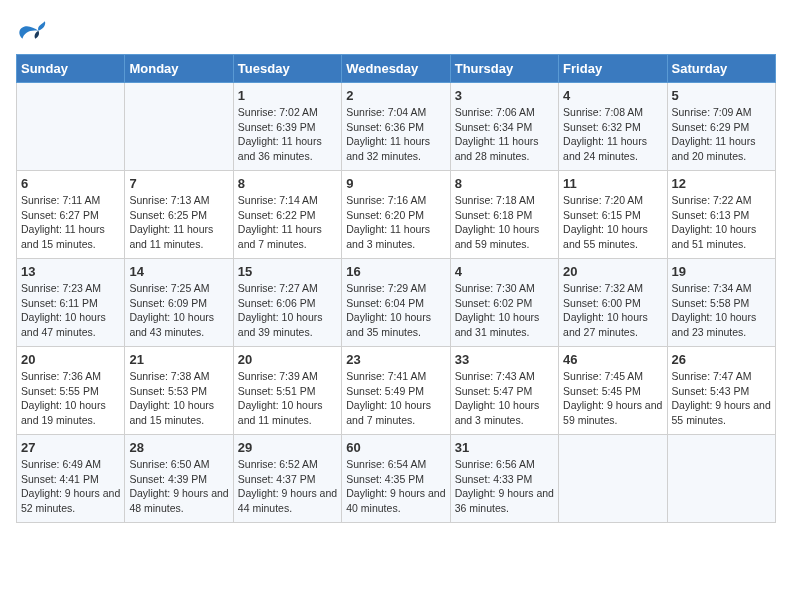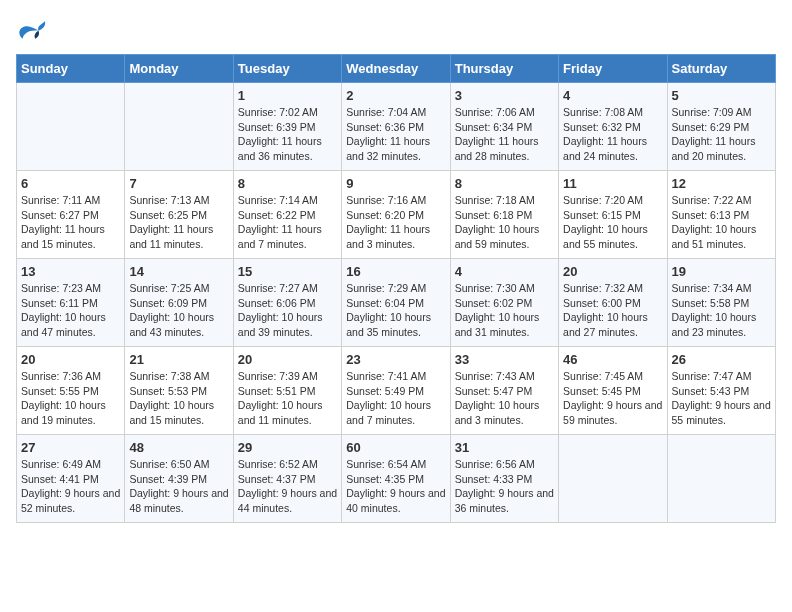--- a/index.html
+++ b/index.html
@@ -244,21 +244,21 @@
           <span class="day-number">26</span>
           <div class="cell-text">Sunrise: 7:47 AM<br>Sunset: 5:43 PM<br>Daylight: 9 hours and 55 minutes.</div>
         </td>
       </tr>
       <tr>
         <td>
           <span class="day-number">27</span>
           <div class="cell-text">Sunrise: 6:49 AM<br>Sunset: 4:41 PM<br>Daylight: 9 hours and 52 minutes.</div>
         </td>
         <td>
-          <span class="day-number">48</span>
+          <span class="day-number">28</span>
           <div class="cell-text">Sunrise: 6:50 AM<br>Sunset: 4:39 PM<br>Daylight: 9 hours and 48 minutes.</div>
         </td>
         <td>
           <span class="day-number">29</span>
           <div class="cell-text">Sunrise: 6:52 AM<br>Sunset: 4:37 PM<br>Daylight: 9 hours and 44 minutes.</div>
         </td>
         <td>
           <span class="day-number">60</span>
           <div class="cell-text">Sunrise: 6:54 AM<br>Sunset: 4:35 PM<br>Daylight: 9 hours and 40 minutes.</div>
         </td>

